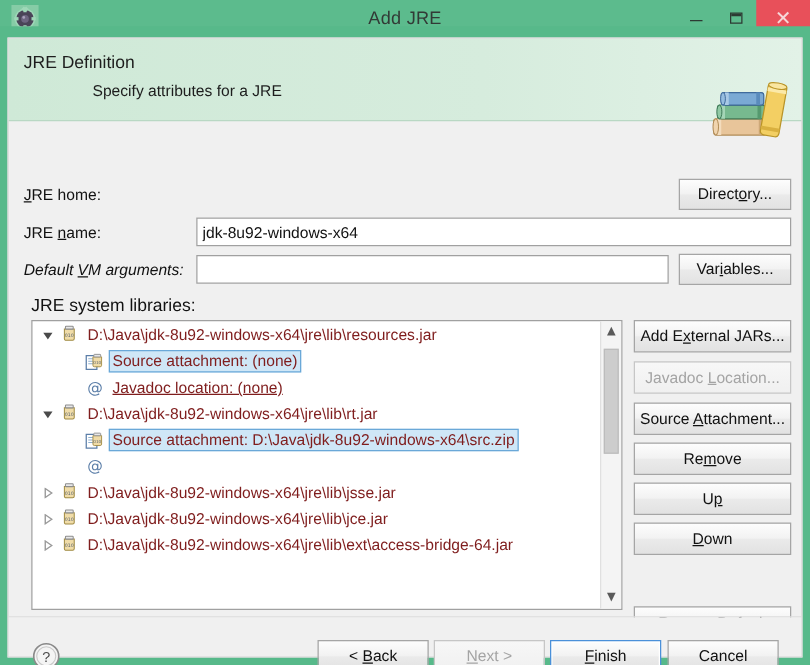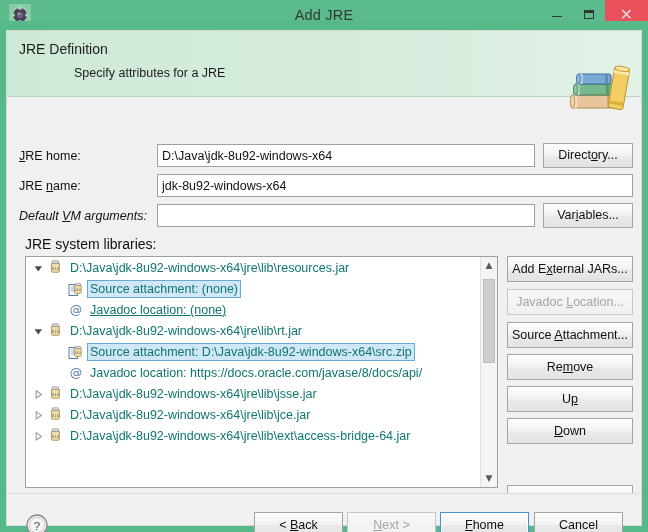--- a/index.html
+++ b/index.html
@@ -218,21 +218,21 @@
     position: absolute;
     top: 3px;
     width: 16px; height: 16px;
   }
   .tlabel {
     position: absolute;
     top: 3px;
     height: 16px;
     line-height: 16px;
     font-size: 12.5px;
-    color: #0f766e;
+    color: #7f1d1d;
     padding: 0 2px;
   }
   .trow.selected .tlabel {
     background: #cfe7f7;
     border: 1px solid #6aa8d8;
     box-sizing: content-box;
     margin-left: -1px;
     margin-top: -1px;
     padding: 0 2px;
     height: 16px;
@@ -385,21 +385,20 @@
             <rect x="48" y="5" width="15" height="42" rx="3" fill="#f3cf63" stroke="#b99428" stroke-width="1"></rect>
             <rect x="48" y="9" width="15" height="3" fill="#fbe9a8"></rect>
             <rect x="48" y="40" width="15" height="3" fill="#d9b03f"></rect>
             <ellipse cx="55.5" cy="6.6" rx="7.4" ry="2.4" fill="#fae6a0" stroke="#b99428" stroke-width="0.8"></ellipse>
           </g>
         </svg>
       </div>
     </div>
 
     <div class="form-label" style="left:12px; top:118px;"><span class="mnem">J</span><span>RE home:</span></div>
-    <input class="textfield" style="left: 150px; top: 113px; width: 378px; height: 23px;" value="D:\Java\jdk-8u92-windows-x64">
     <div class="pbtn" style="left:536px; top:112px; width:90px; height:25px; line-height:23px;"><span>Direct</span><span class="mnem">o</span><span>ry...</span></div>
 
     <div class="form-label" style="left:12px; top:148px;"><span>JRE </span><span class="mnem">n</span><span>ame:</span></div>
     <input class="textfield" style="left: 150px; top: 143px; width: 476px; height: 23px;" value="jdk-8u92-windows-x64">
 
     <div class="form-label" style="left:12px; top:178px;font-style:italic;"><span>Default </span><span class="mnem">V</span><span>M arguments:</span></div>
     <input class="textfield" style="left: 150px; top: 173px; width: 378px; height: 23px;" value="">
     <div class="pbtn" style="left:536px; top:172px; width:90px; height:25px; line-height:23px;"><span>Var</span><span class="mnem">i</span><span>ables...</span></div>
 
     <div id="tree-label">JRE system libraries:</div>
@@ -459,21 +458,20 @@
                 <g transform="translate(5.2,2.2) scale(0.72)">
                   <path d="M1.6 3.2h9.6v9.4a1.6 1.6 0 0 1-1.6 1.6H3.2a1.6 1.6 0 0 1-1.6-1.6z" fill="#f0dca8" stroke="#a08a42" stroke-width="1"></path>
                   <rect x="2.6" y="0.4" width="7.6" height="2.9" rx="0.7" fill="#e8e8e8" stroke="#8c8c8c" stroke-width="1"></rect>
                   <text x="6.4" y="11.4" font-family="DejaVu Sans, sans-serif" font-size="4.6" fill="#5b6470" text-anchor="middle">010</text>
                 </g>
               </svg></span>
             <span class="tlabel" style="left: 62px;">Source attachment: D:\Java\jdk-8u92-windows-x64\src.zip</span>
           </div>
           <div class="trow">
             <span class="at-glyph" style="left: 42px;">@</span>
-            <span class="tlabel" style="left: 62px;">Javadoc location: https://docs.oracle.com/javase/8/docs/api/</span>
           </div>
           <div class="trow">
             <span class="tarrow" style="left: 8px;">
               <svg width="9" height="9" viewBox="0 0 9 9">
                 <path d="M2.2 0.8 L7.4 4.4 L2.2 8 Z" fill="none" stroke="#9a9a9a" stroke-width="1.1"></path>
               </svg>
             </span>
             <span class="ticon" style="left: 22px;"><svg width="16" height="16" viewBox="0 0 16 16">
                 <g transform="translate(2.2,0.6) scale(0.82)">
                   <path d="M1.6 3.2h9.6v9.4a1.6 1.6 0 0 1-1.6 1.6H3.2a1.6 1.6 0 0 1-1.6-1.6z" fill="#f0dca8" stroke="#a08a42" stroke-width="1"></path>
@@ -539,17 +537,17 @@
       <svg width="24" height="24" viewBox="0 0 24 24">
         <circle cx="12" cy="12" r="10" fill="#f4f4f4" stroke="#8a8a8a" stroke-width="1.3"></circle>
         <circle cx="12" cy="12" r="7.6" fill="none" stroke="#c9c9c9" stroke-width="0.9"></circle>
         <text x="12" y="16.6" font-family="Liberation Sans, sans-serif" font-size="11.5" fill="#4a4a4a" text-anchor="middle">?</text>
       </svg>
     </div>
 
     <div id="footer-buttons">
         <div class="pbtn" style="left: 247px; top: 481px; width: 89px; height: 26px; line-height: 24px;"><span>&lt; </span><span class="mnem">B</span><span>ack</span></div>
         <div class="pbtn disabled" style="left: 340px; top: 481px; width: 89px; height: 26px; line-height: 24px;"><span></span><span class="mnem">N</span><span>ext &gt;</span></div>
-        <div class="pbtn default" style="left: 433px; top: 481px; width: 89px; height: 26px; line-height: 24px;"><span></span><span class="mnem">F</span><span>home</span></div>
+        <div class="pbtn default" style="left: 433px; top: 481px; width: 89px; height: 26px; line-height: 24px;"><span></span><span class="mnem">F</span><span>inish</span></div>
         <div class="pbtn" style="left: 527px; top: 481px; width: 89px; height: 26px; line-height: 24px;"><span>Cancel</span><span class="mnem"></span><span></span></div>
       </div>
   </div>
 </div>
 
 </body></html>

